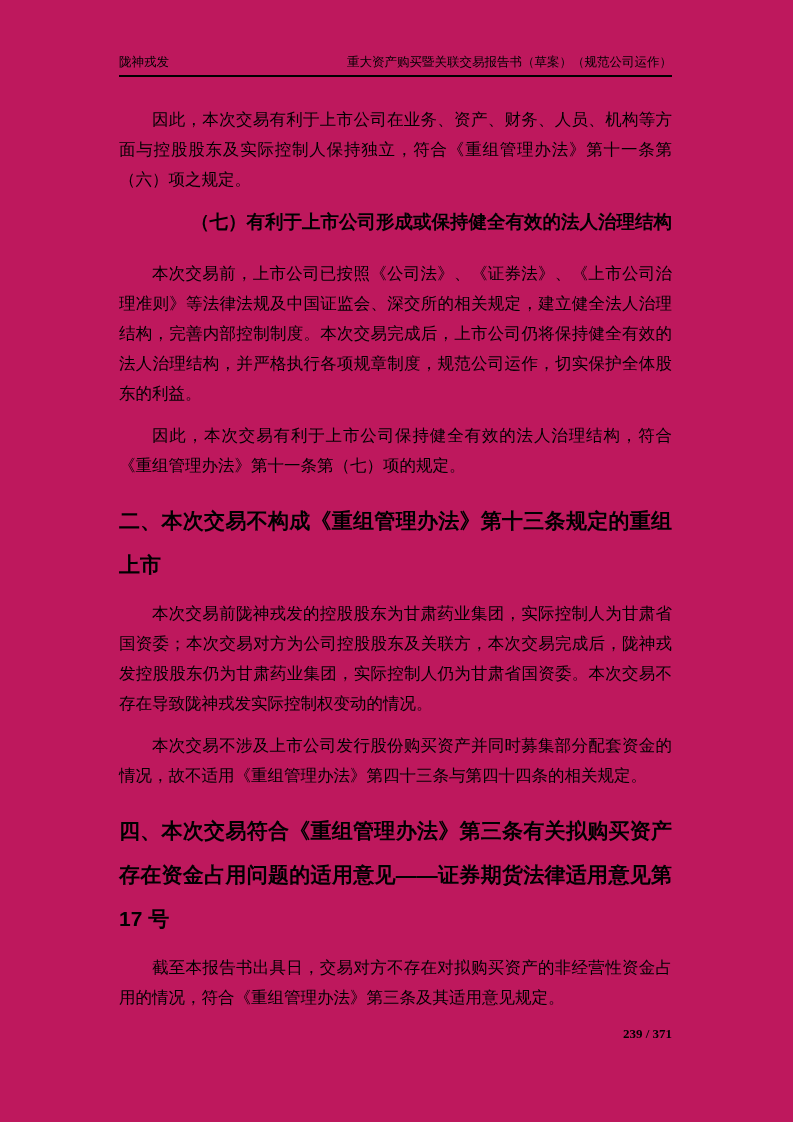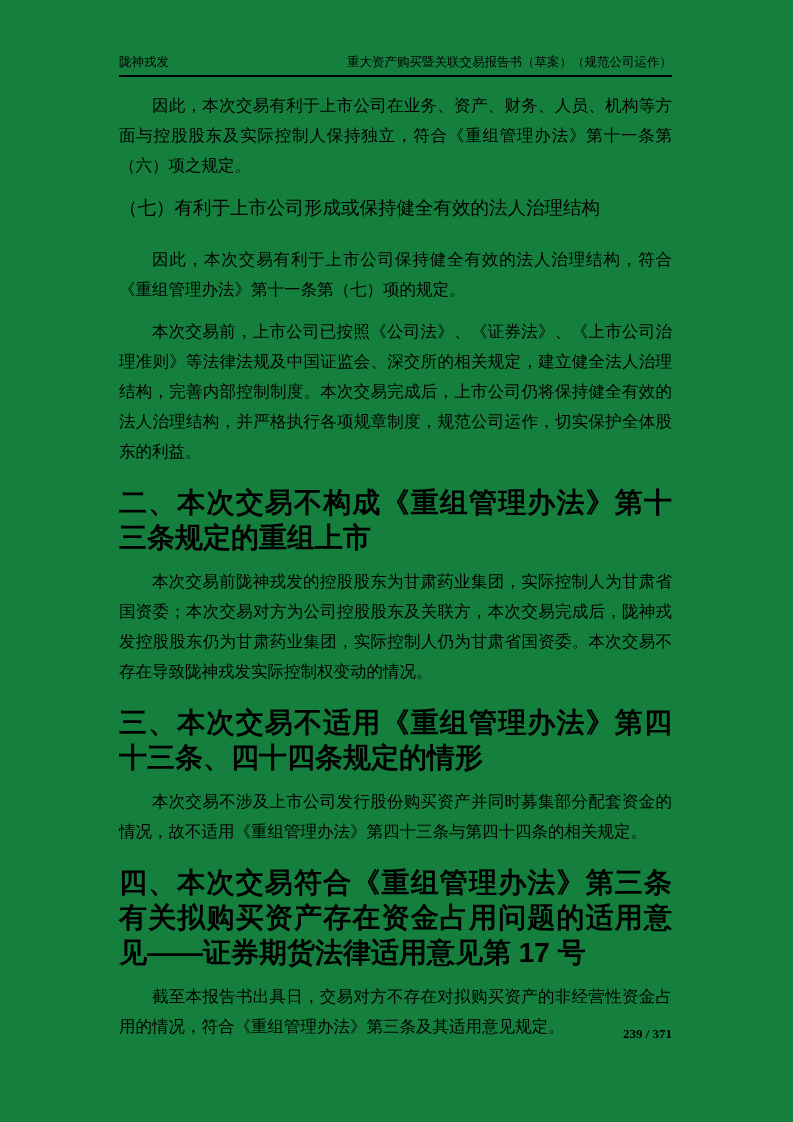--- a/index.html
+++ b/index.html
@@ -4,21 +4,21 @@
 <style>
   html, body {
     margin: 0;
     padding: 0;
     background: #ffffff;
   }
   .page {
     position: relative;
     width: 793px;
     height: 1122px;
-    background: #15803d;
+    background: #be185d;
     color: #000000;
     font-family: "Liberation Serif", "DejaVu Serif", serif;
     overflow: hidden;
     box-sizing: border-box;
   }
   .page-header {
     position: absolute;
     left: 119px;
     top: 54px;
     width: 553px;
@@ -26,44 +26,44 @@
     justify-content: space-between;
     align-items: flex-end;
     border-bottom: 2px solid #000000;
     padding-bottom: 5px;
     font-size: 12.5px;
     line-height: 16px;
   }
   .doc-body {
     position: absolute;
     left: 119px;
-    top: 91px;
+    top: 105px;
     width: 553px;
   }
   .para {
     margin: 12px 0;
     font-size: 16.5px;
     line-height: 30px;
     text-align: justify;
     text-indent: 2em;
     font-family: "Liberation Serif", "DejaVu Serif", serif;
   }
   .para:first-child { margin-top: 0; }
   .heading-sub {
     margin: 14px 0 24px 0;
     font-size: 18.5px;
     line-height: 26px;
-    font-weight: 400;
+    font-weight: 700;
     font-family: "Liberation Sans", "DejaVu Sans", sans-serif;
-    text-align: left;
+    text-align: right;
   }
   .heading-main {
     margin: 18px 0 8px 0;
-    font-size: 28px;
-    line-height: 35px;
+    font-size: 21px;
+    line-height: 44px;
     font-weight: 700;
     font-family: "Liberation Sans", "DejaVu Sans", sans-serif;
     text-align: justify;
   }
   .page-footer {
     position: absolute;
     right: 121px;
     bottom: 80px;
     font-size: 13px;
     font-weight: 700;
@@ -77,25 +77,24 @@
 <div class="page">
 
   <div class="page-header">
     <span>陇神戎发</span>
     <span>重大资产购买暨关联交易报告书（草案）（规范公司运作）</span>
   </div>
 
   <div class="doc-body">
     <p class="para">因此，本次交易有利于上市公司在业务、资产、财务、人员、机构等方面与控股股东及实际控制人保持独立，符合《重组管理办法》第十一条第（六）项之规定。</p>
     <h3 class="heading-sub">（七）有利于上市公司形成或保持健全有效的法人治理结构</h3>
+    <p class="para">本次交易前，上市公司已按照《公司法》、《证券法》、《上市公司治理准则》等法律法规及中国证监会、深交所的相关规定，建立健全法人治理结构，完善内部控制制度。本次交易完成后，上市公司仍将保持健全有效的法人治理结构，并严格执行各项规章制度，规范公司运作，切实保护全体股东的利益。</p>
     <p class="para">因此，本次交易有利于上市公司保持健全有效的法人治理结构，符合《重组管理办法》第十一条第（七）项的规定。</p>
-    <p class="para">本次交易前，上市公司已按照《公司法》、《证券法》、《上市公司治理准则》等法律法规及中国证监会、深交所的相关规定，建立健全法人治理结构，完善内部控制制度。本次交易完成后，上市公司仍将保持健全有效的法人治理结构，并严格执行各项规章制度，规范公司运作，切实保护全体股东的利益。</p>
     <h2 class="heading-main">二、本次交易不构成《重组管理办法》第十三条规定的重组上市</h2>
     <p class="para">本次交易前陇神戎发的控股股东为甘肃药业集团，实际控制人为甘肃省国资委；本次交易对方为公司控股股东及关联方，本次交易完成后，陇神戎发控股股东仍为甘肃药业集团，实际控制人仍为甘肃省国资委。本次交易不存在导致陇神戎发实际控制权变动的情况。</p>
-    <h2 class="heading-main">三、本次交易不适用《重组管理办法》第四十三条、四十四条规定的情形</h2>
     <p class="para">本次交易不涉及上市公司发行股份购买资产并同时募集部分配套资金的情况，故不适用《重组管理办法》第四十三条与第四十四条的相关规定。</p>
     <h2 class="heading-main">四、本次交易符合《重组管理办法》第三条有关拟购买资产存在资金占用问题的适用意见——证券期货法律适用意见第 17 号</h2>
     <p class="para">截至本报告书出具日，交易对方不存在对拟购买资产的非经营性资金占用的情况，符合《重组管理办法》第三条及其适用意见规定。</p>
   </div>
 
   <div class="page-footer">
     <span>239 / 371</span>
   </div>
 
 </div>

